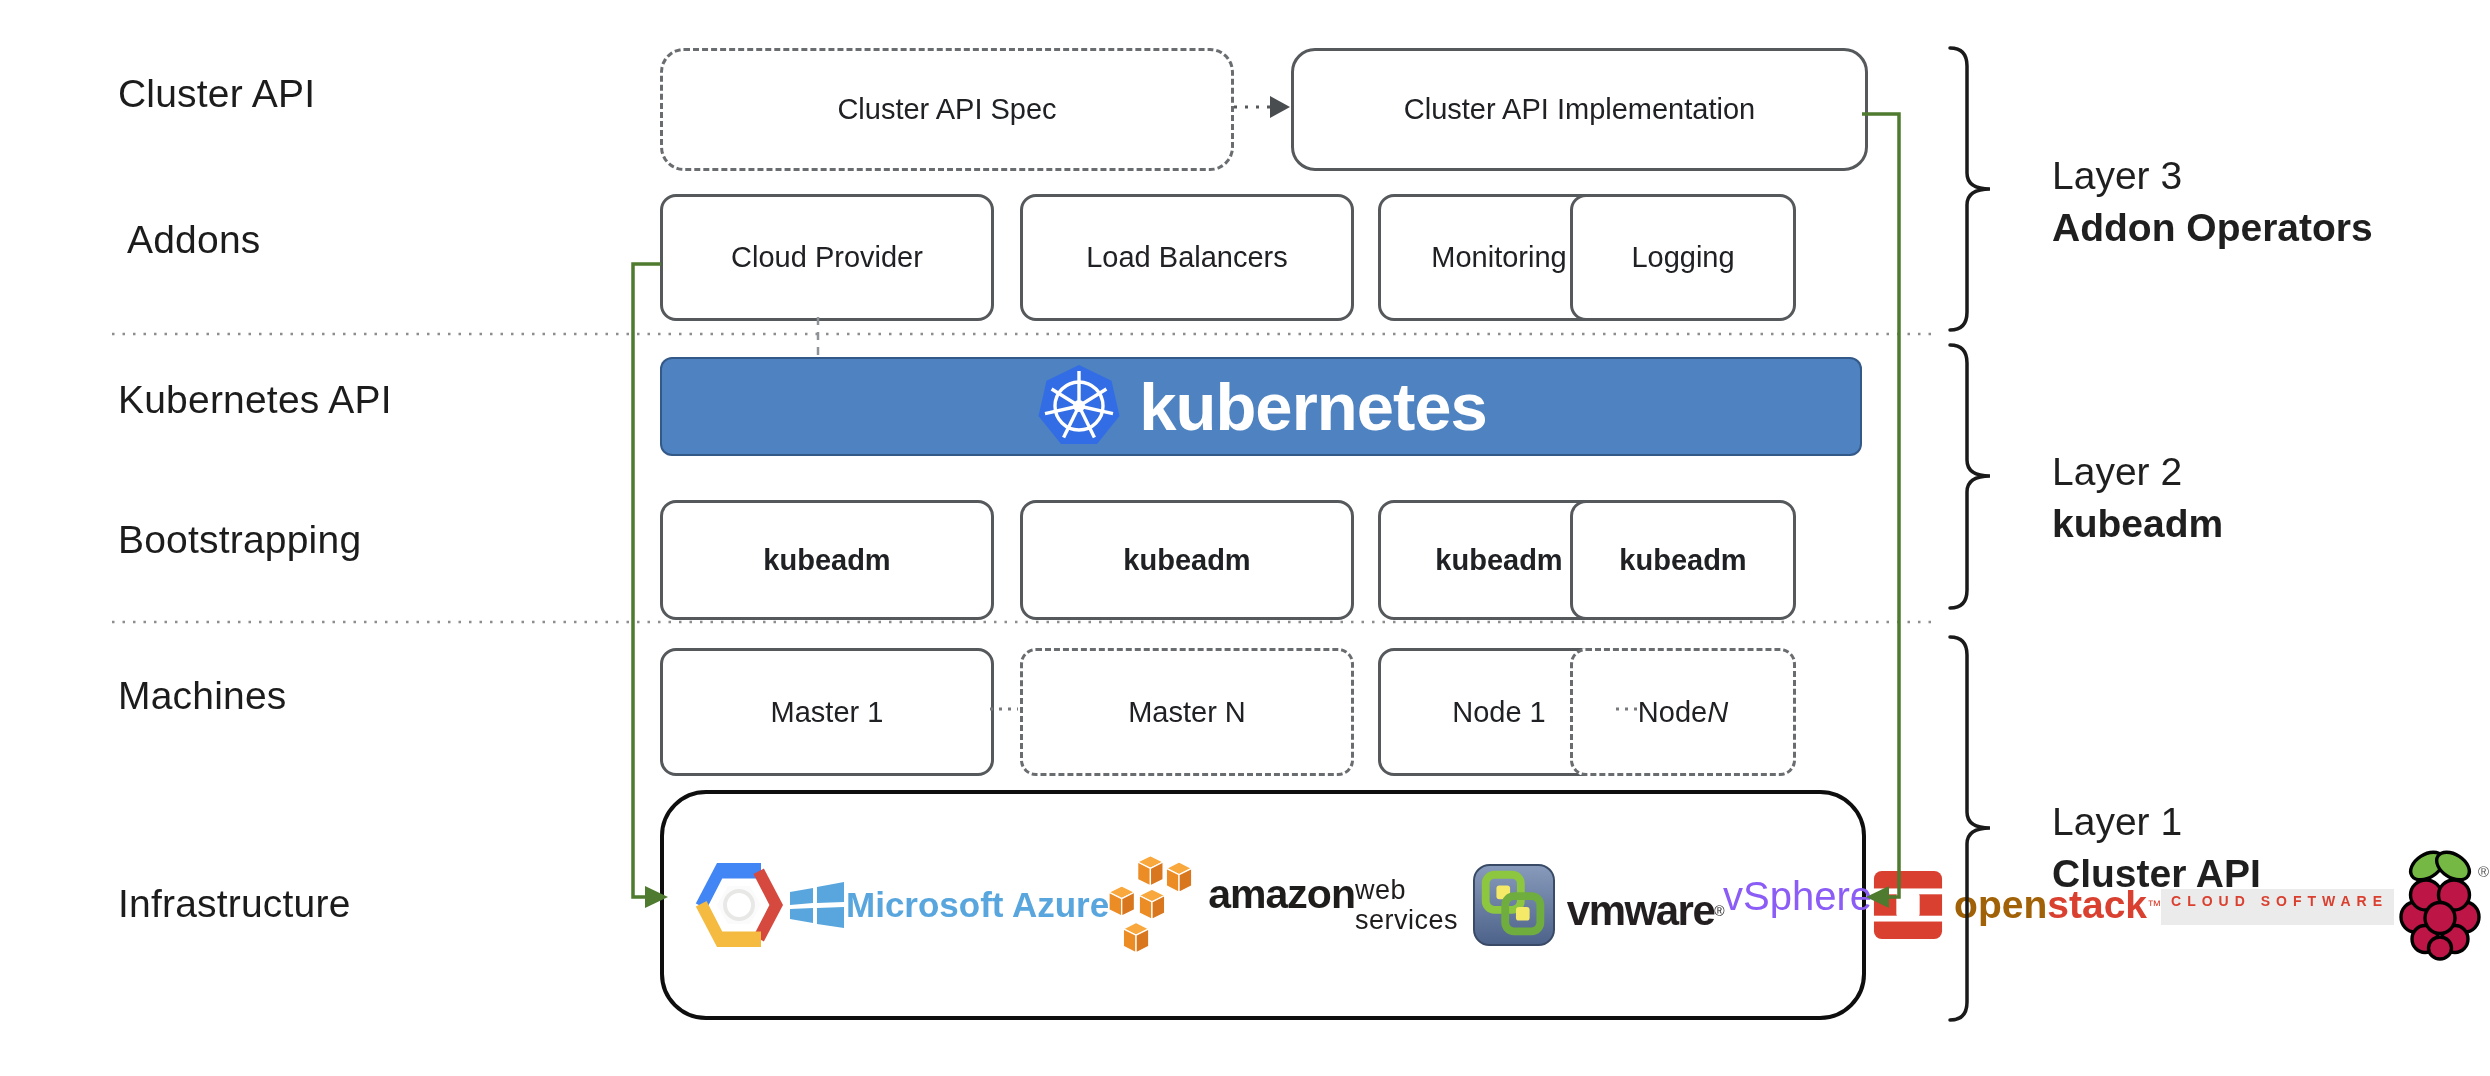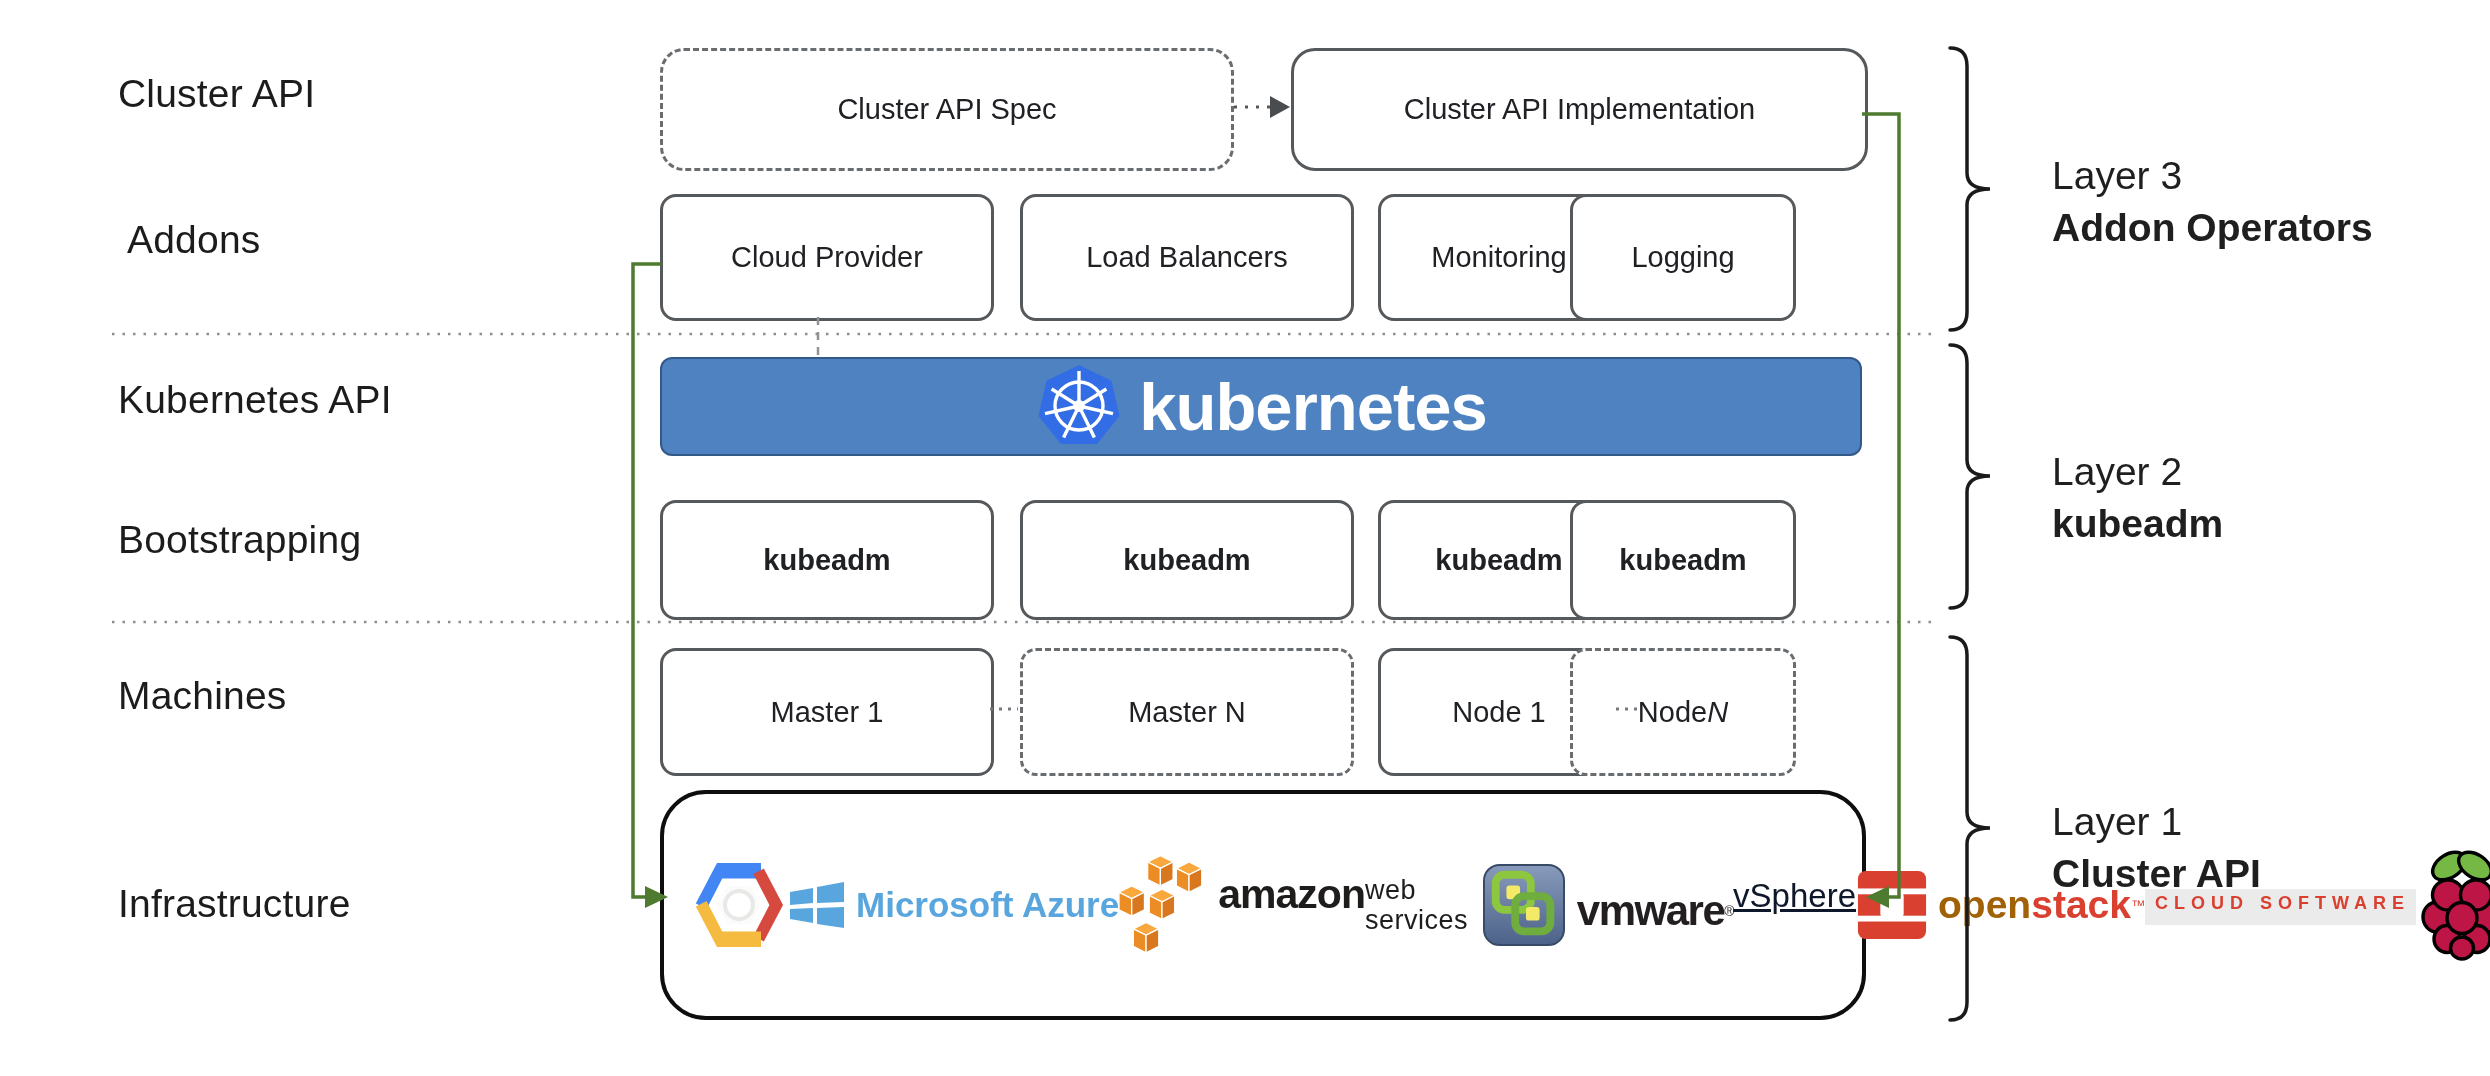--- a/index.html
+++ b/index.html
@@ -33,37 +33,37 @@
       display:flex;align-items:center;justify-content:center;box-sizing:border-box;}
   .k8s-wordmark{color:#fff;font-size:67px;font-weight:bold;letter-spacing:-1px;margin-left:16px;}
 
   
   .infra-box{position:absolute;left:660px;top:790px;width:1206px;height:230px;background:#fff;
       border:4px solid #0e0e0e;border-radius:46px;box-sizing:border-box;
       display:flex;align-items:center;justify-content:space-evenly;padding:0 26px;}
   .logo{display:flex;align-items:center;}
   .logo .ltext{display:flex;flex-direction:row;justify-content:flex-end;}
 
-  .azure-text{color:#58a6dd;font-size:35px;font-weight:600;margin-left:10px;white-space:nowrap;}
+  .azure-text{color:#58a6dd;font-size:35px;font-weight:600;margin-left:0;white-space:nowrap;}
 
   .aws-text{margin-left:10px;}
   .aws-line1{font-size:41px;font-weight:800;color:#1f1c1c;line-height:38px;letter-spacing:-1px;}
   .aws-line2{font-size:27px;color:#1f1c1c;line-height:30px;letter-spacing:.5px;}
 
   .vmw-text{margin-left:12px;}
   .vmw-line1{font-size:42px;font-weight:800;color:#231f20;line-height:40px;letter-spacing:-1.5px;margin-top:12px;}
   .vmw-reg{font-size:14px;vertical-align:top;font-weight:400;}
-  .vmw-line2{font-size:33px;color:#0f172a;font-weight:400;line-height:34px;text-decoration:underline;}
+  .vmw-line2{font-size:40px;color:#8b5cf6;font-weight:400;line-height:34px;}
 
   .os-text{margin-left:10px;}
   .os-line1{font-size:39px;line-height:40px;white-space:nowrap;}
   .os-open{color:#a16207;font-weight:600;}
   .os-stack{color:#d9402f;font-weight:700;}
   .os-tm{color:#d9402f;font-size:14px;vertical-align:top;}
-  .os-bar{background:#ebebec;color:#d9402f;font-size:18px;font-weight:600;
+  .os-bar{background:#ebebec;color:#d9402f;font-size:14px;font-weight:600;
           letter-spacing:6px;padding:4px 6px 3px 10px;margin-top:4px;white-space:nowrap;}
 
   
   .layer-label{position:absolute;left:2052px;font-size:39px;line-height:52px;white-space:nowrap;}
   .layer-sub{font-weight:bold;}
 
   svg.overlay{position:absolute;left:0;top:0;pointer-events:none;}
 </style>
 </head>
 <body>

